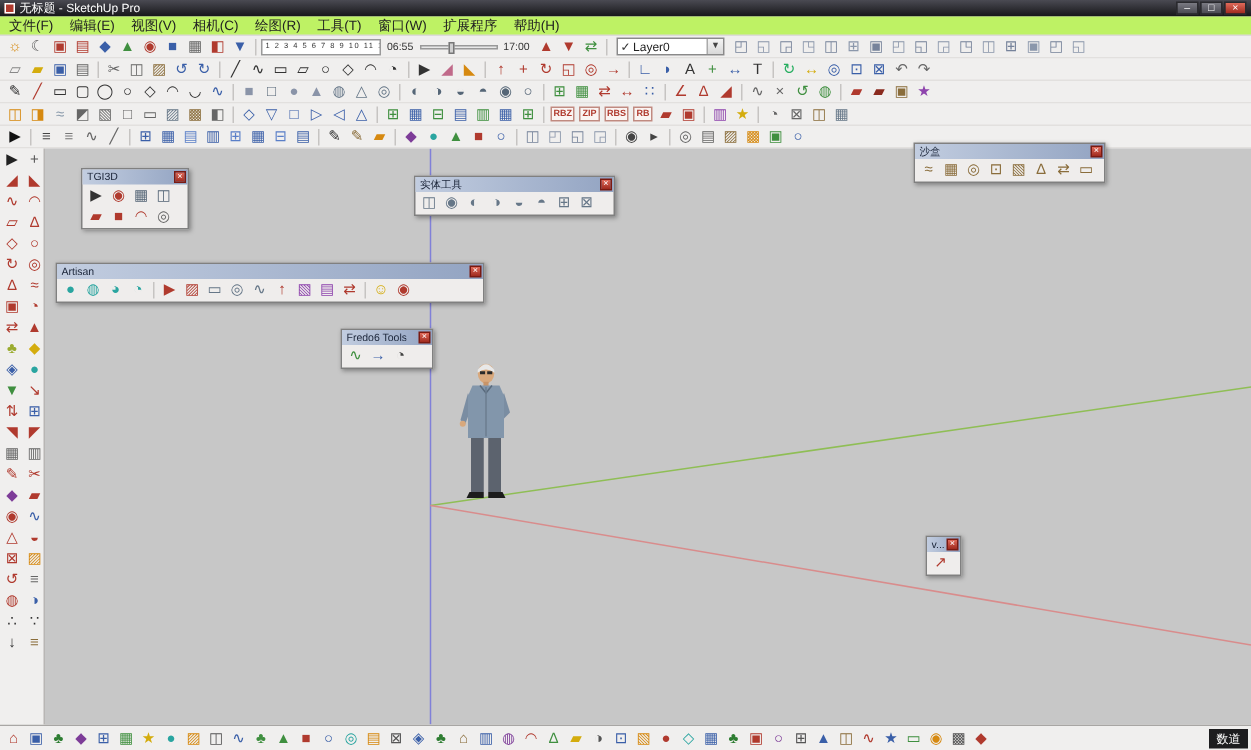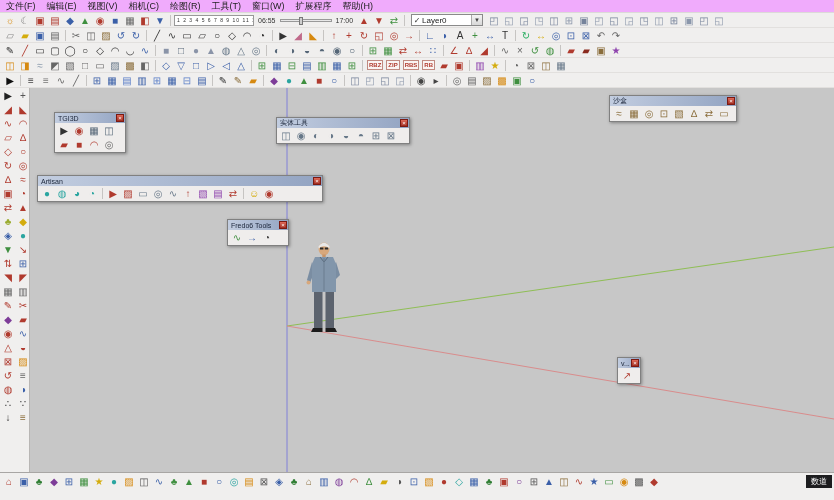--- a/index.html
+++ b/index.html
@@ -7,21 +7,21 @@
   body { font-family:"Liberation Sans", sans-serif; background:#f0efee; position:relative; user-select:none; }
 
   .titlebar { height:11px; background:linear-gradient(#4a4a52,#161619); display:flex; align-items:center; padding:0 3px; color:#fff; }
   .app-icon { width:7px; height:7px; background:#b03a2e; border:1px solid #fff; margin-right:3px; }
   .title-text { font-size:8px; line-height:11px; flex:1; white-space:nowrap; }
   .win-btns { display:flex; gap:1px; }
   .wbtn { width:15px; height:9px; font-size:7px; line-height:8px; text-align:center; color:#fff;
           background:linear-gradient(#7a7a82,#4a4a52); border:1px solid #2a2a2e; }
   .wbtn.close { background:linear-gradient(#e06a5a,#a02a1e); }
 
-  .menubar { height:13px; display:flex; align-items:center; gap:11px; padding:0 6px; background:#f0abfc; border-bottom:1px solid #dcdad8; }
+  .menubar { height:13px; display:flex; align-items:center; gap:11px; padding:0 6px; background:#bef264; border-bottom:1px solid #dcdad8; }
   .menu-item { font-size:9px; color:#222; white-space:nowrap; }
 
   .tb-row { height:15px; display:flex; align-items:center; padding:0 3px; background:#f0efee; border-bottom:1px solid #e2e0de; gap:1px; }
   .grp { display:flex; align-items:center; gap:1px; }
   .icon { width:14px; height:13px; font-size:10px; line-height:13px; text-align:center; display:inline-block; overflow:hidden; }
   .sep { width:1px; height:11px; background:#c6c4c2; margin:0 2px; display:inline-block; }
 
   .months { width:80px; height:11px; background:#fff; border:1px solid #999; font-size:5px; line-height:9px; letter-spacing:1px; white-space:nowrap; overflow:hidden; padding:0 2px; color:#333; }
   .timetext { font-size:7px; color:#333; padding:0 3px; white-space:nowrap; }
   .slider { width:52px; height:3px; background:#e8e8e8; border:1px solid #999; position:relative; }
@@ -51,20 +51,29 @@
   .ftb-x { width:8px; height:8px; background:linear-gradient(#e06a5a,#a02a1e); color:#fff; font-size:6px; line-height:7px; text-align:center; border:1px solid #7a1a12; flex:0 0 auto; }
   .ftb-body { display:flex; flex-wrap:wrap; align-items:center; padding:1px 2px; gap:1px; }
 
   .person { position:absolute; left:303px; top:240px; width:42px; height:96px; pointer-events:auto; }
 </style>
 </head>
 <body>
 
 <div class="app">
 
+  <div class="titlebar">
+    <span class="app-icon"></span>
+    <span class="title-text">无标题 - SketchUp Pro</span>
+    <span class="win-btns">
+      <span class="wbtn">–</span>
+      <span class="wbtn">□</span>
+      <span class="wbtn close">×</span>
+    </span>
+  </div>
 
   <div class="menubar">
       <span class="menu-item">文件(F)</span>
       <span class="menu-item">编辑(E)</span>
       <span class="menu-item">视图(V)</span>
       <span class="menu-item">相机(C)</span>
       <span class="menu-item">绘图(R)</span>
       <span class="menu-item">工具(T)</span>
       <span class="menu-item">窗口(W)</span>
       <span class="menu-item">扩展程序</span>

